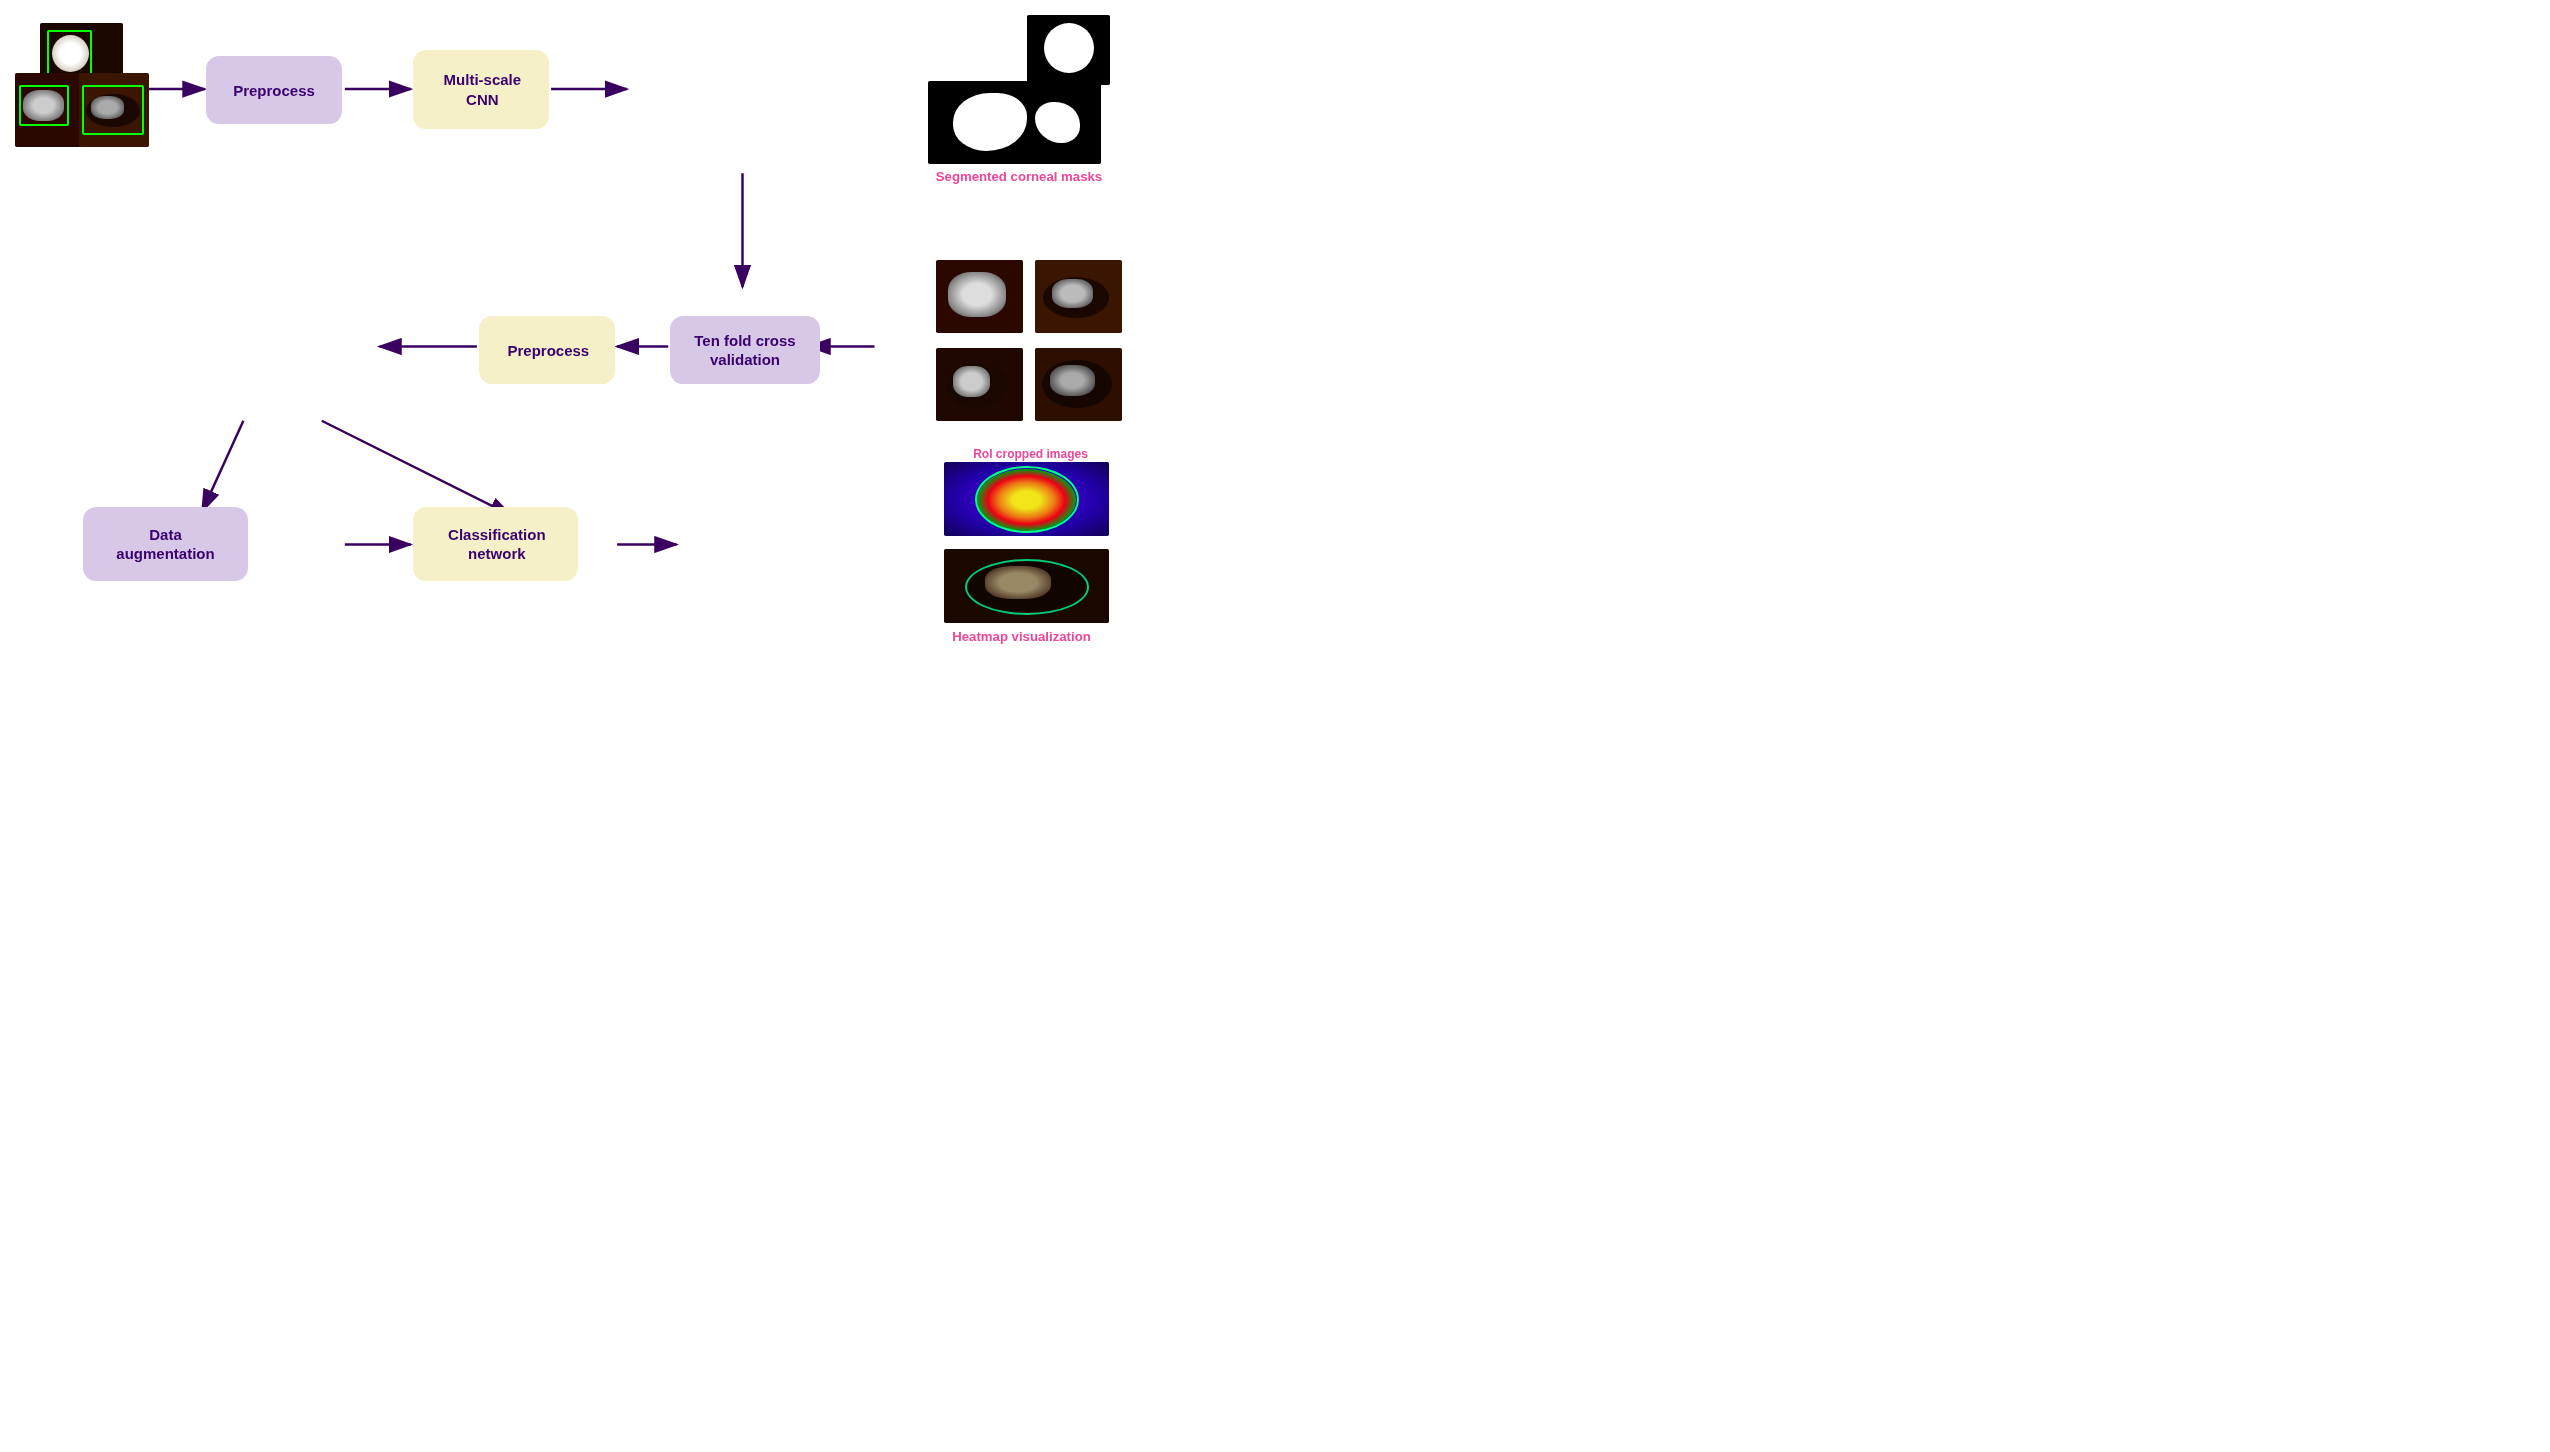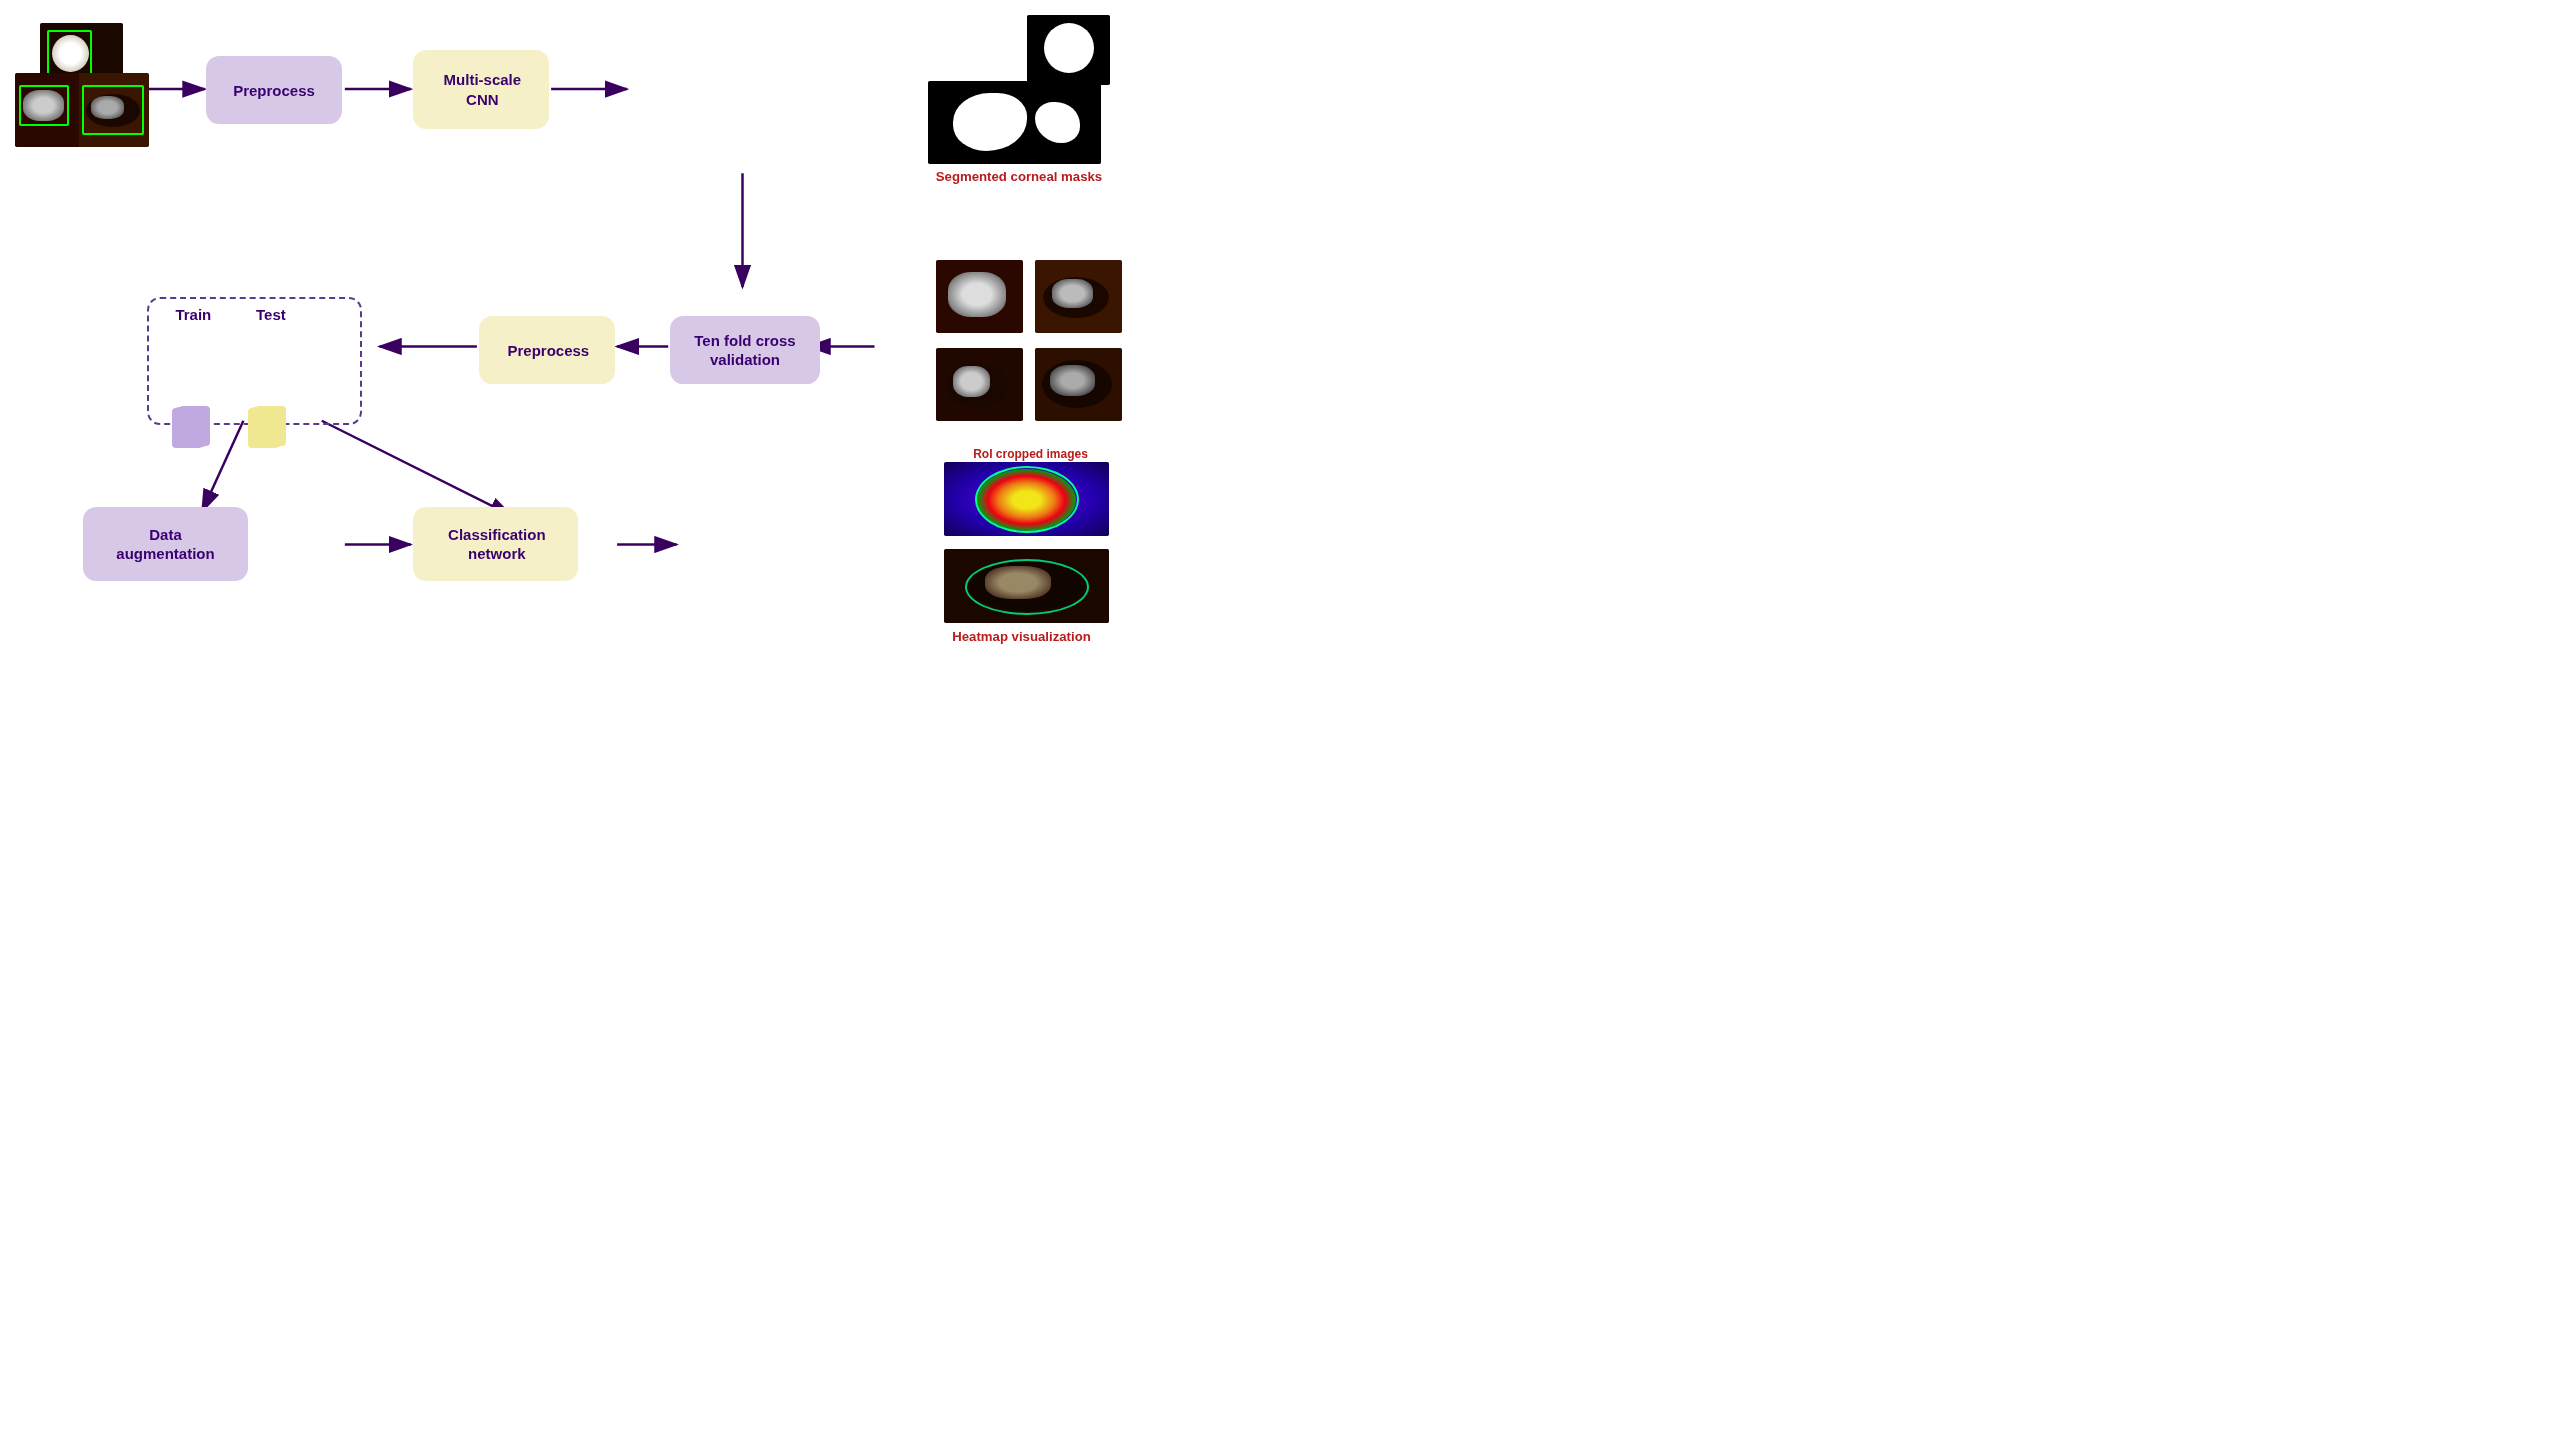--- a/index.html
+++ b/index.html
@@ -47,21 +47,21 @@
       background: transparent;
       border: 2.5px dashed #5a3a8a;
       border-radius: 13.2px;
     }
 
     
     .label {
       position: absolute;
       font-weight: bold;
       font-size: 14px;
-      color: #b91c1c;
+      color: #ec4899;
       text-align: center;
     }
 
     
     .arrows-svg {
       position: absolute;
       top: 0;
       left: 0;
       width: 1155px;
       height: 660px;
@@ -199,38 +199,20 @@
 
   <div class="box box-purple" style="left:670px; top:316px; width:150px; height:68px; font-size:15px; line-height:1.3;">
     <span style="white-space:pre-line;">Ten fold cross
 validation</span>
   </div>
 
   <div class="box box-yellow" style="left:479px; top:316px; width:136px; height:68px; font-size:15px;">
     <span>Preprocess</span>
   </div>
 
-  <div class="box box-dashed" style="left:147px; top:297px; width:215px; height:128px;">
-
-    <div style="position:absolute; top:6.6px; left:26.4px; font-size:15px; font-weight:bold; color:#3a006f;">Train</div>
-
-    <div style="position:absolute; top:6.6px; left:107px; font-size:15px; font-weight:bold; color:#3a006f;">Test</div>
-
-    <div style="position:absolute; bottom:15px; left:23px; display:flex; gap:0;">
-      <div style="width:31px; height:40px; background:#c0a8e0; border-radius:4.1px; position:absolute; left:6.6px; top:-1.7px;"></div>
-      <div style="width:31px; height:40px; background:#c0a8e0; border-radius:4.1px; position:absolute; left:3.3px; top:-0.8px;"></div>
-      <div style="width:31px; height:40px; background:#c0a8e0; border-radius:4.1px; position:absolute; left:0; top:0;"></div>
-    </div>
-
-    <div style="position:absolute; bottom:15px; left:99px; display:flex; gap:0;">
-      <div style="width:31px; height:40px; background:#f0e890; border-radius:4.1px; position:absolute; left:6.6px; top:-1.7px;"></div>
-      <div style="width:31px; height:40px; background:#f0e890; border-radius:4.1px; position:absolute; left:3.3px; top:-0.8px;"></div>
-      <div style="width:31px; height:40px; background:#f0e890; border-radius:4.1px; position:absolute; left:0; top:0;"></div>
-    </div>
-  </div>
 
   <div class="box box-purple" style="left:83px; top:507px; width:165px; height:74px; font-size:15px; line-height:1.3;align-items:center;">
     <span style="white-space:pre-line;">Data
 augmentation</span>
   </div>
 
   <div class="box box-yellow" style="left:413px; top:507px; width:165px; height:74px; font-size:15px; line-height:1.3;">
     <span style="white-space:pre-line;">Classification
 network</span>
   </div>

